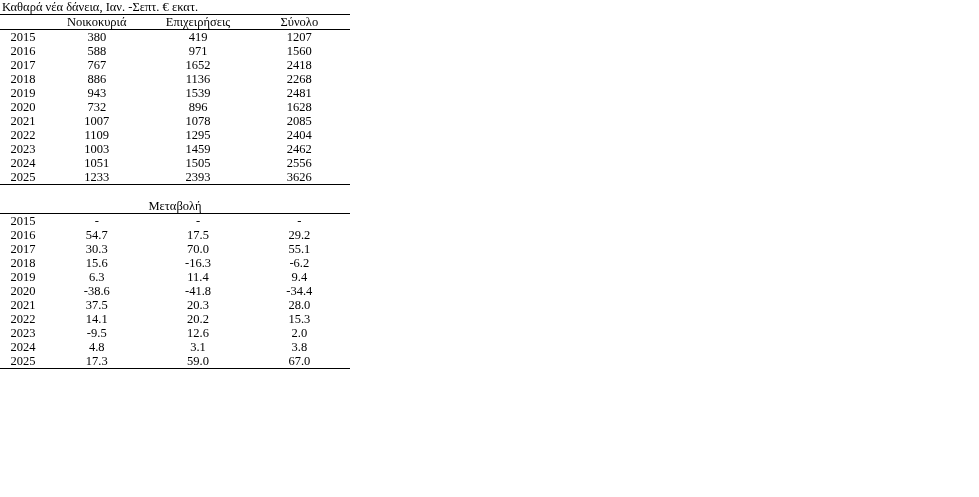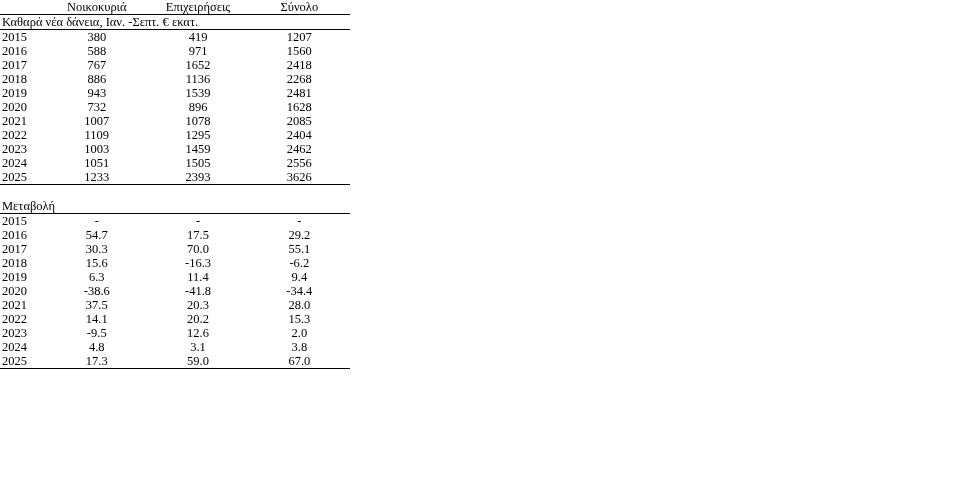--- a/index.html
+++ b/index.html
@@ -55,32 +55,32 @@
     text-align: center;
     border-bottom: 1.3px solid #000;
     font-size: 12.5px;
     height: 15px;
     line-height: 15px;
   }
   .hdr-blank {
     border-bottom: 1.3px solid #000;
   }
   .year-cell {
-    text-align: left;
+    text-align: center;
     padding-left: 1px;
   }
   .num-cell {
     text-align: center;
   }
   tr.last-row td {
     border-bottom: 1.3px solid #000;
   }
   .section-cell {
     font-weight: bold;
-    text-align: left;
+    text-align: center;
     border-bottom: 1.3px solid #000;
     padding-left: 1px;
     font-size: 12.5px;
     height: 16px;
     line-height: 16px;
   }
   .spacer-row td {
     height: 9px;
     line-height: 9px;
   }
@@ -93,27 +93,27 @@
 
     <table class="grid">
       <colgroup>
         <col class="c-year">
         <col class="c-val">
         <col class="c-val">
         <col class="c-val">
       </colgroup>
       <tbody>
         <tr>
+          <td class="title-cell" colspan="4">Καθαρά νέα δάνεια,  Ιαν. -Σεπτ. € εκατ.</td>
+        </tr>
+        <tr>
           <th class="hdr-blank"></th>
           <th class="hdr-cell">Νοικοκυριά</th>
           <th class="hdr-cell">Επιχειρήσεις</th>
           <th class="hdr-cell">Σύνολο</th>
-        </tr>
-        <tr>
-          <td class="title-cell" colspan="4">Καθαρά νέα δάνεια,  Ιαν. -Σεπτ. € εκατ.</td>
         </tr>
 
         <tr>
           <td class="year-cell">2015</td>
           <td class="num-cell">380</td>
           <td class="num-cell">419</td>
           <td class="num-cell">1207</td>
         </tr>
         <tr>
           <td class="year-cell">2016</td>

